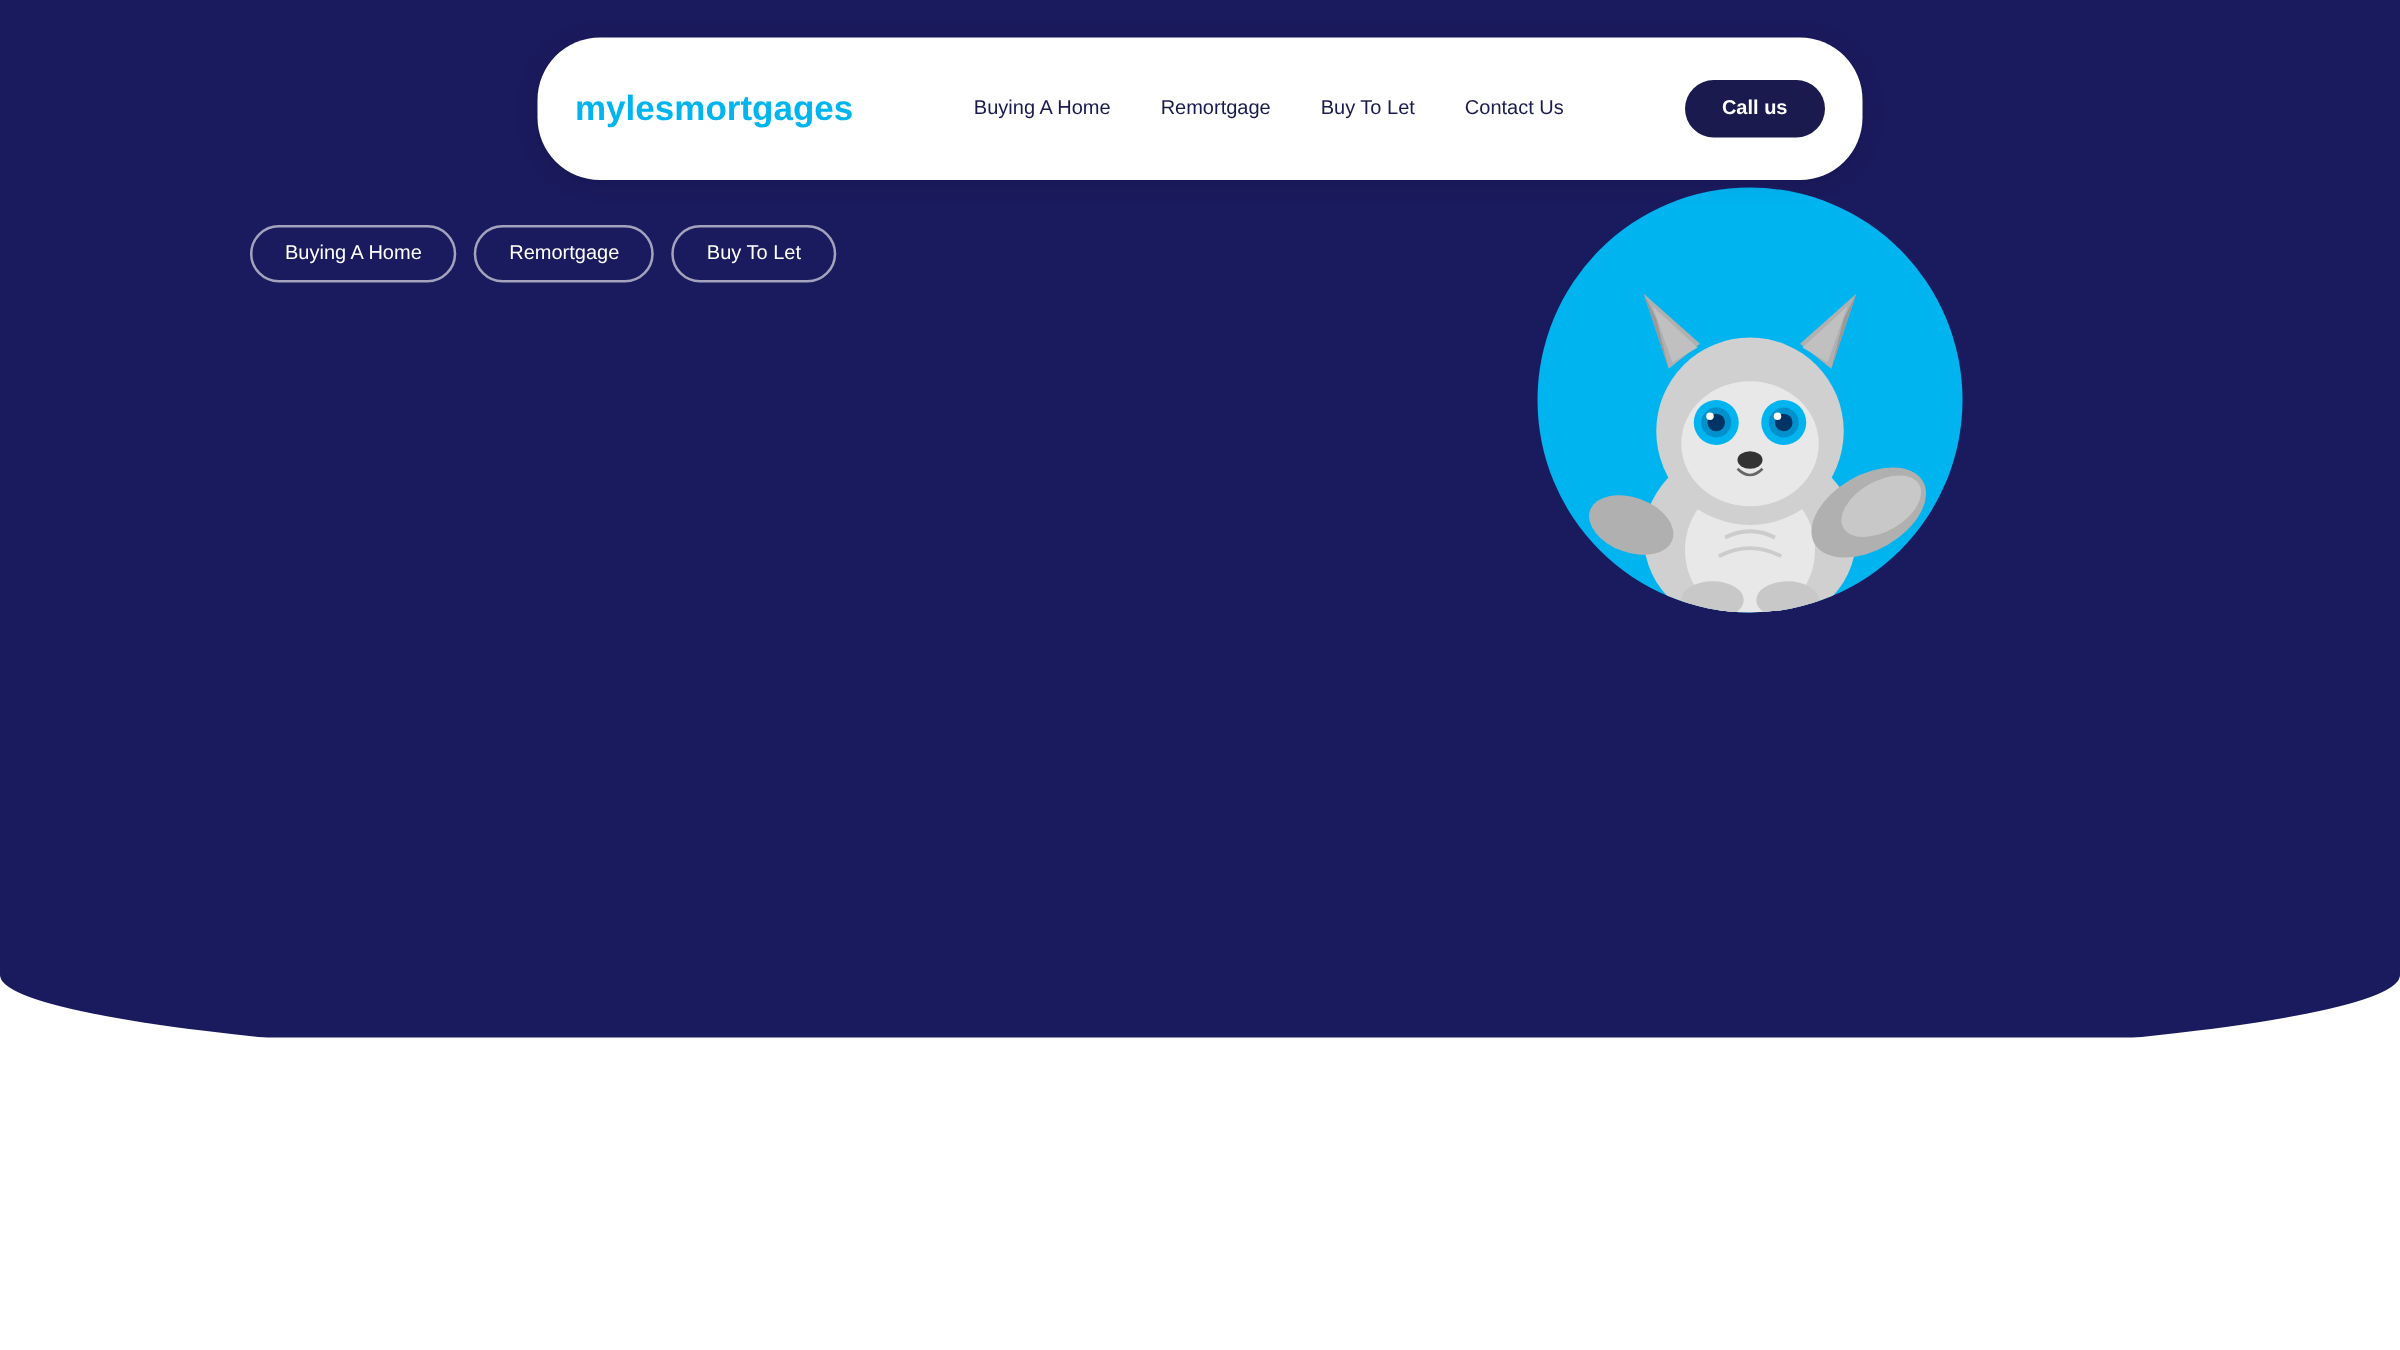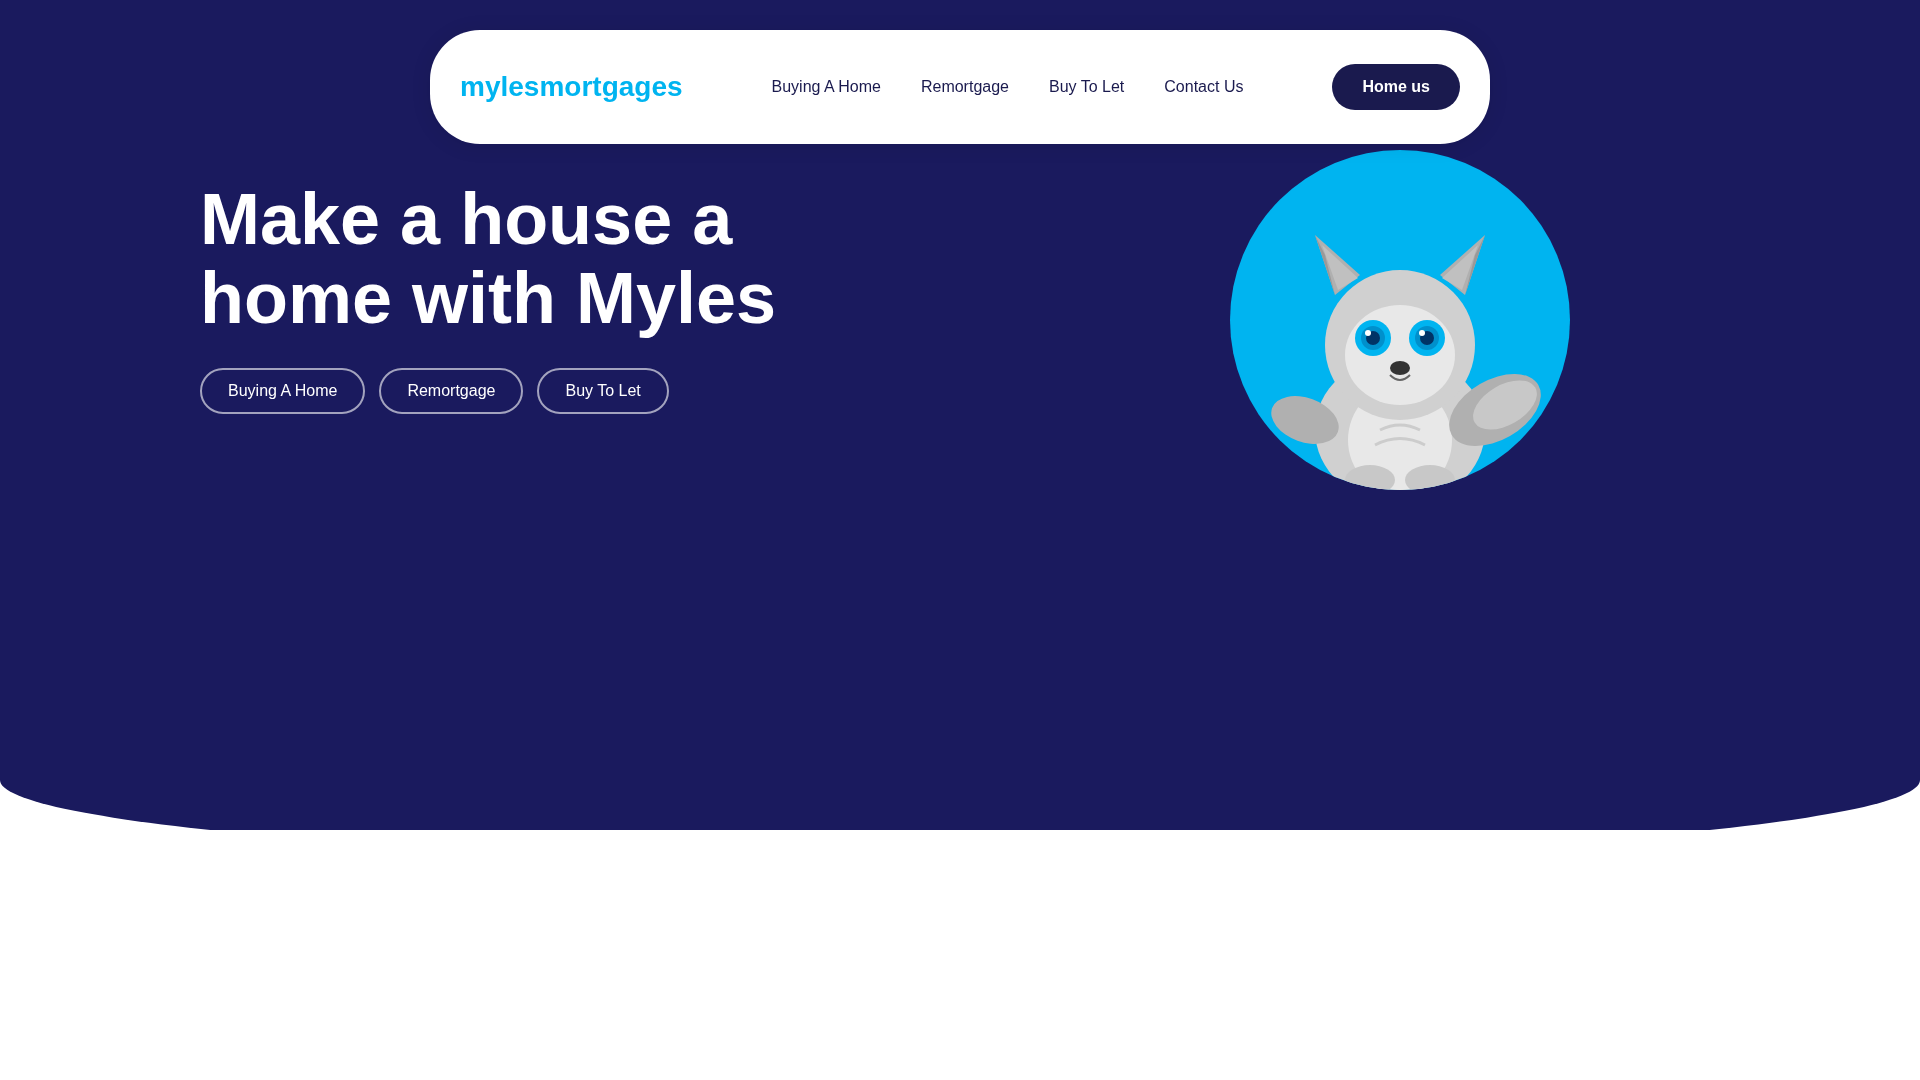--- a/index.html
+++ b/index.html
@@ -176,25 +176,24 @@
     <li>
       <a href="#">Remortgage</a>
     </li>
     <li>
       <a href="#">Buy To Let</a>
     </li>
     <li>
       <a href="#">Contact Us</a>
     </li>
   </ul>
-  <button class="call-btn">Home us</button>
+  <button class="call-btn">Call us</button>
 </nav>
 
 <div class="hero-content">
-  <h1 class="hero-title">Make a house a home with Myles</h1>
   <div class="hero-buttons">
     <button class="hero-btn">Buying A Home</button>
     <button class="hero-btn">Remortgage</button>
     <button class="hero-btn">Buy To Let</button>
   </div>
 </div>
 
 <div class="fox-container">
   <svg class="fox-svg" viewBox="0 0 320 320" xmlns="http://www.w3.org/2000/svg">
 

